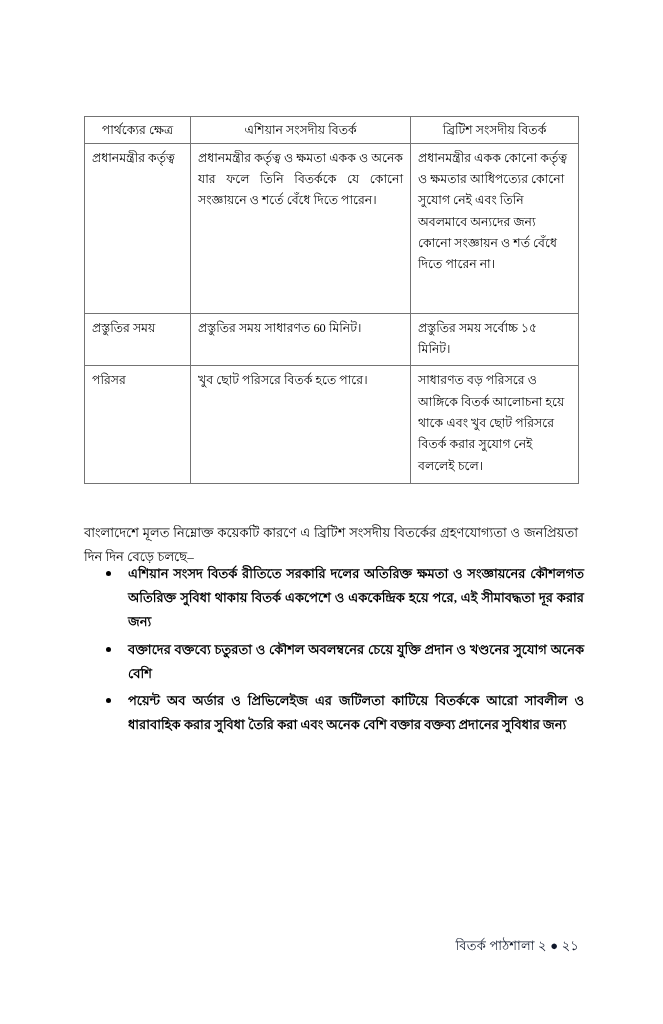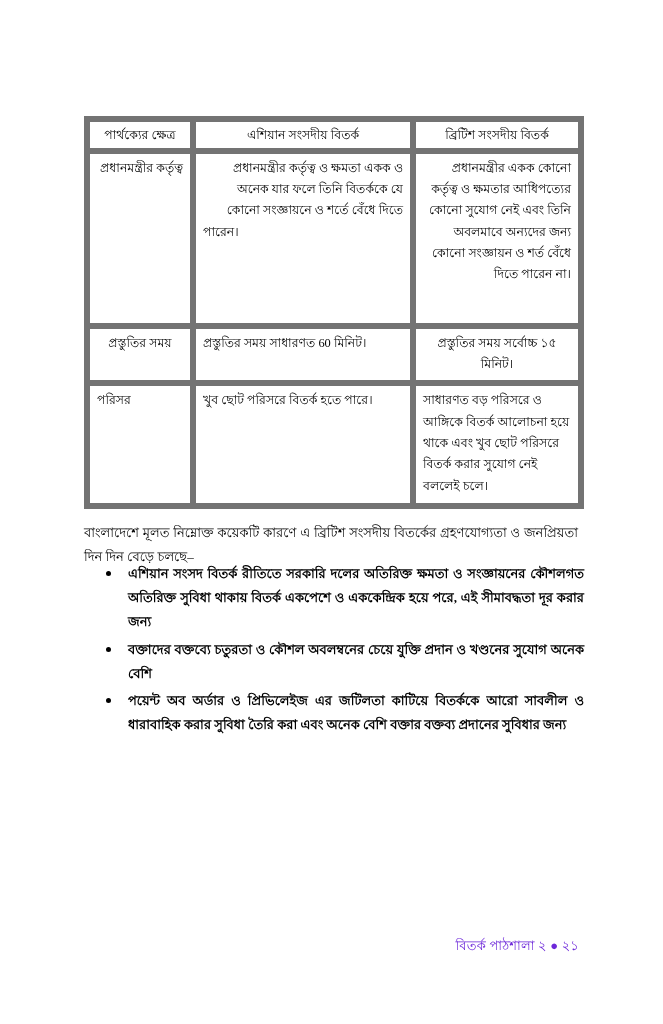--- a/index.html
+++ b/index.html
@@ -36,43 +36,43 @@
     border-collapse: collapse;
     width: 494px;
     table-layout: fixed;
   }
   table.compare col.c1 { width: 106px; }
   table.compare col.c2 { width: 220px; }
   table.compare col.c3 { width: 168px; }
 
   table.compare th,
   table.compare td {
-    border: 6px solid #737373;
+    border: 1px solid #737373;
     vertical-align: top;
     padding: 4px 7px 5px 7px;
     font-size: 12.4px;
     line-height: 1.72;
     font-weight: normal;
   }
   table.compare thead th {
     text-align: center;
     padding-top: 5px;
     padding-bottom: 4px;
     line-height: 1.35;
   }
   td.justify {
     text-align: justify;
     text-align-last: left;
     -moz-text-align-last: left;
   }
   td.plain {
     text-align: left;
   }
-  tr.r1 td { height: 160px; text-align: right; }
-  tr.r2 td { height: 36px; text-align: center; }
+  tr.r1 td { height: 160px; }
+  tr.r2 td { height: 36px; }
   tr.r3 td { height: 108px; }
 
   
   .lead {
     position: absolute;
     left: 84px;
     top: 508px;
     width: 494px;
     font-size: 13px;
     line-height: 1.82;
@@ -111,21 +111,21 @@
     border-radius: 50%;
     background: #000;
   }
 
   
   .footer {
     position: absolute;
     right: 84px;
     top: 936px;
     font-size: 13px;
-    color: #6d28d9;
+    color: #0f172a;
     letter-spacing: 0.2px;
     text-align: right;
   }
 </style>
 </head>
 <body>
 
 <div class="page">
 
   <div class="table-wrap">

